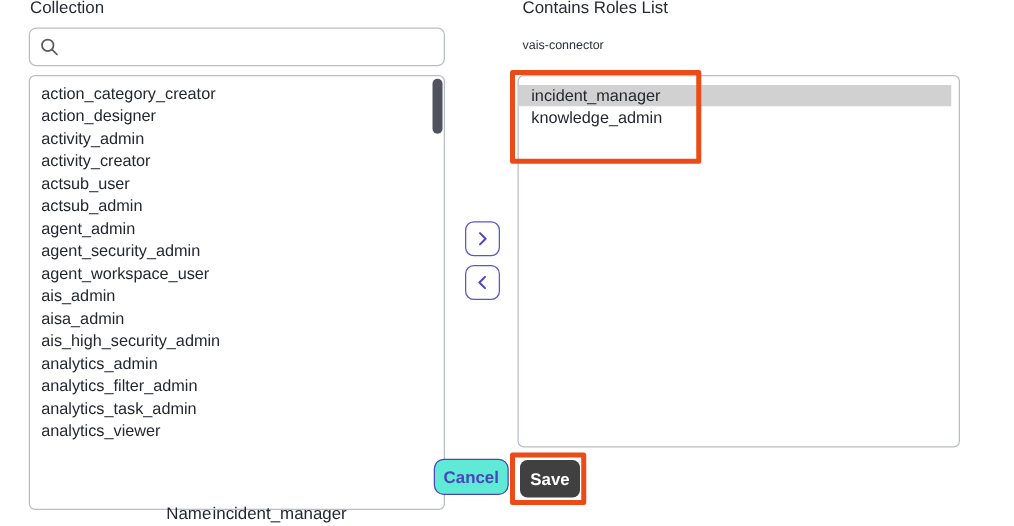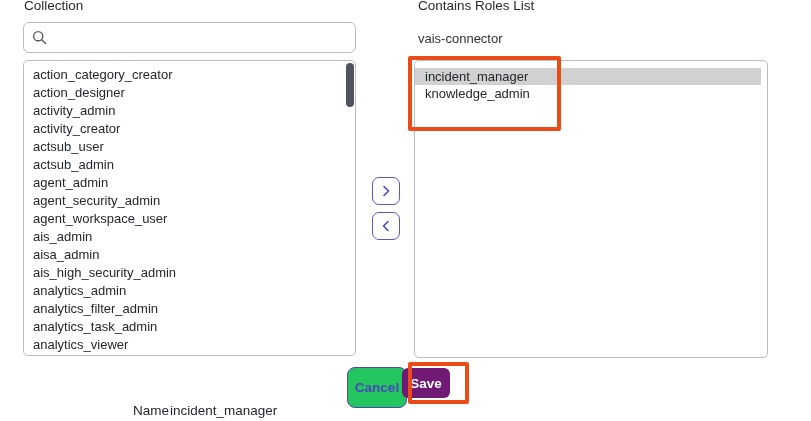--- a/index.html
+++ b/index.html
@@ -4,41 +4,41 @@
 <style>
   * { margin:0; padding:0; box-sizing:border-box; }
   html,body { background:#ffffff; }
   .stage {
     position:relative; width:811px; height:421px; overflow:hidden;
     background:#ffffff; font-family:"Liberation Sans", sans-serif;
     color:#262a31;
     text-decoration:underline;
   }
   .panel-label { position:absolute; font-size:13.5px; color:#262a31; }
-  .group-name { position:absolute; font-size:13px; color:#2b303a; }
+  .group-name { position:absolute; font-size:10px; color:#2b303a; }
 
   
   .search-box {
     position:absolute; left:23px; top:22px; width:333px; height:31px;
     border:1px solid #b9bdc7; border-radius:6px; background:#fff;
     display:flex; align-items:center; padding:0 8px;
   }
   .search-box svg { flex:0 0 auto; }
   .search-input {
     border:none; outline:none; flex:1 1 auto; height:100%;
     font-family:"Liberation Sans", sans-serif; font-size:13px; margin-left:6px;
     background:transparent; color:#262a31;
   }
 
   
   .list-box {
     position:absolute; background:#fff; border:1px solid #b9bdc7;
     border-radius:5px; overflow:hidden; font-size:13px;
   }
-  .list-left  { left:23px;  top:60px; width:333px; height:296px; padding:5px 14px 0 9px; line-height:18px; }
+  .list-left  { left:23px;  top:60px; width:333px; height:348px; padding:5px 14px 0 9px; line-height:18px; }
   .list-right { left:414px; top:60px; width:354px; height:298px; padding:7px 0 0 0; line-height:17.4px; }
   .list-left  .list-item { white-space:nowrap; color:#23272e; }
   .list-right .list-item { white-space:nowrap; color:#23272e; padding-left:10px; margin-right:6px; }
   .list-right .list-item.selected { background:#d1d1d1; }
 
   
   .scroll-thumb {
     position:absolute; right:2px; top:3px; width:8px; height:44px;
     background:#50525e; border-radius:4px;
   }
@@ -52,25 +52,25 @@
   .xfer-right { left:372px; top:177px; }
   .xfer-left  { left:372px; top:212px; }
 
   
   .btn {
     position:absolute; display:flex; align-items:center; justify-content:center;
     font-family:"Liberation Sans", sans-serif; font-weight:bold; font-size:13.5px;
     cursor:pointer;
   }
   .btn-cancel {
-    left:347px; top:367px; width:60px; height:41px; background:#22c55e;
+    left:347px; top:367px; width:60px; height:29px; background:#5eead4;
     color:#4b46bb; border:1.5px solid #4b46bb; border-radius:8px;
   }
   .btn-save {
-    left:402px; top:368px; width:48px; height:30px; background:#701a75;
+    left:416px; top:368px; width:48px; height:30px; background:#404040;
     color:#ffffff; border:none; border-radius:6px;
   }
 
   
   .annotation {
     position:absolute; border:4px solid #ea4b17; border-radius:2px;
     pointer-events:none; background:transparent; z-index:10;
   }
   .ann-roles { left:408px; top:56px;  width:153px; height:75px; }
   .ann-save  { left:408px; top:362px; width:61px;  height:42px; }

